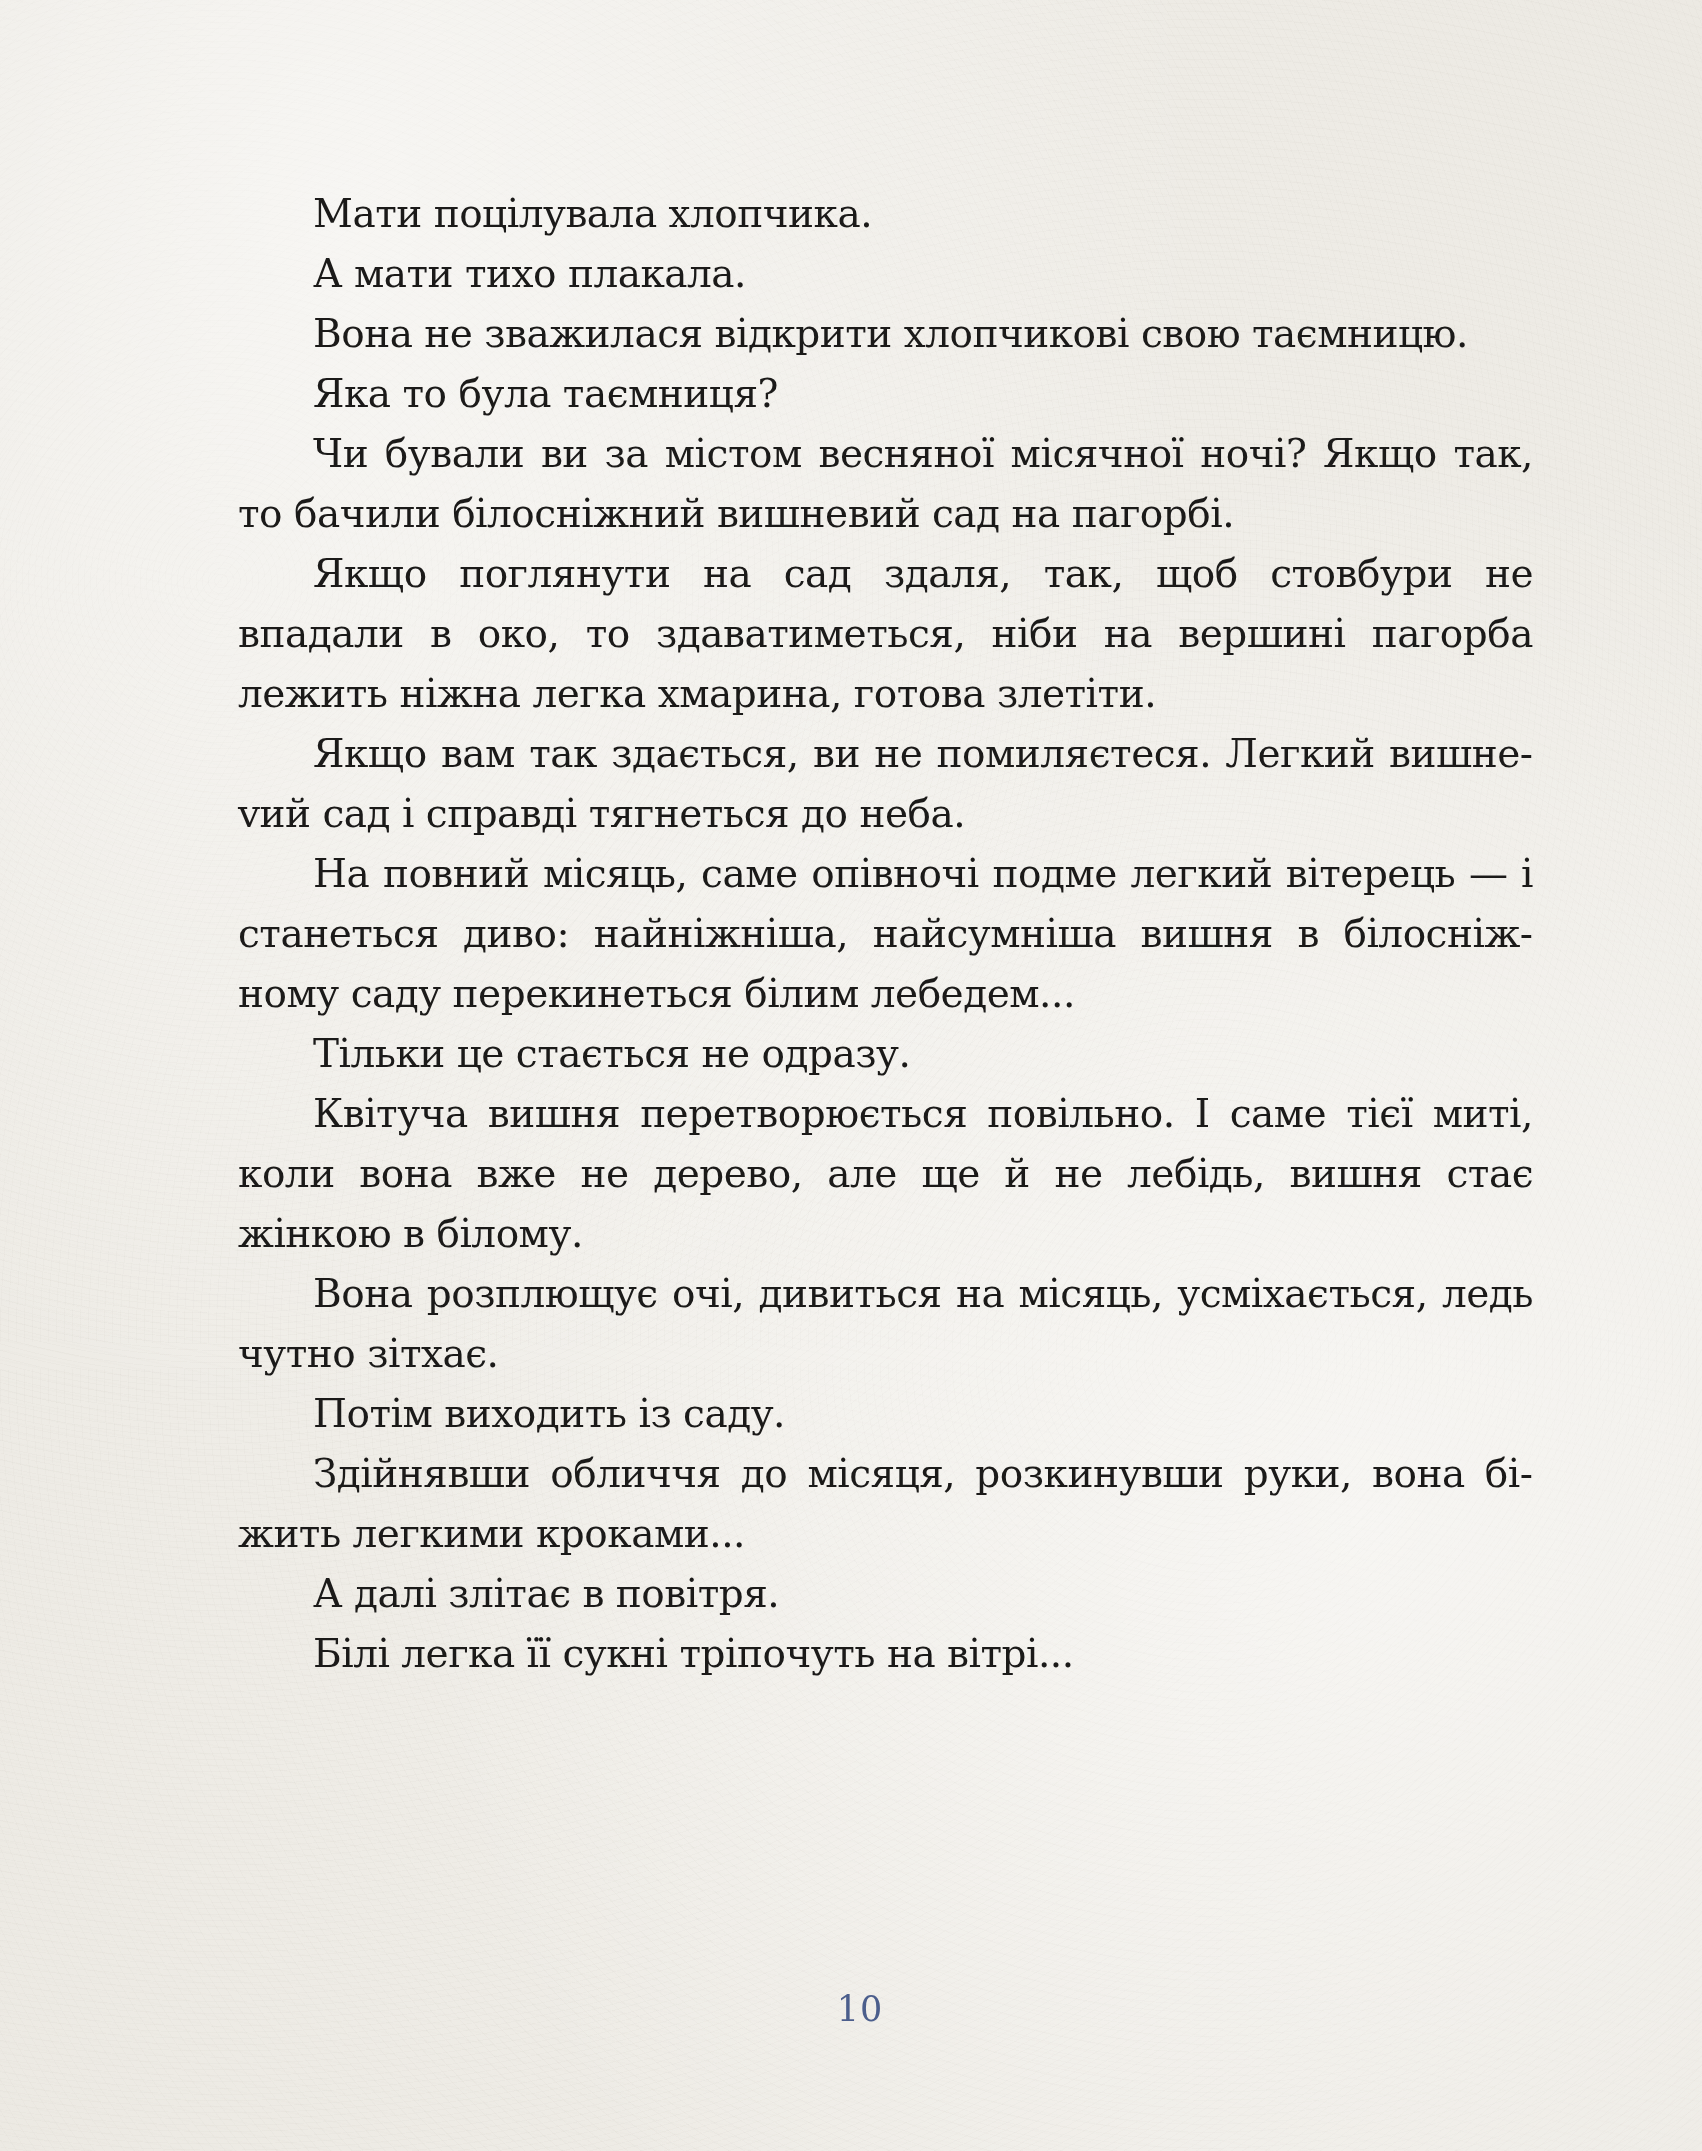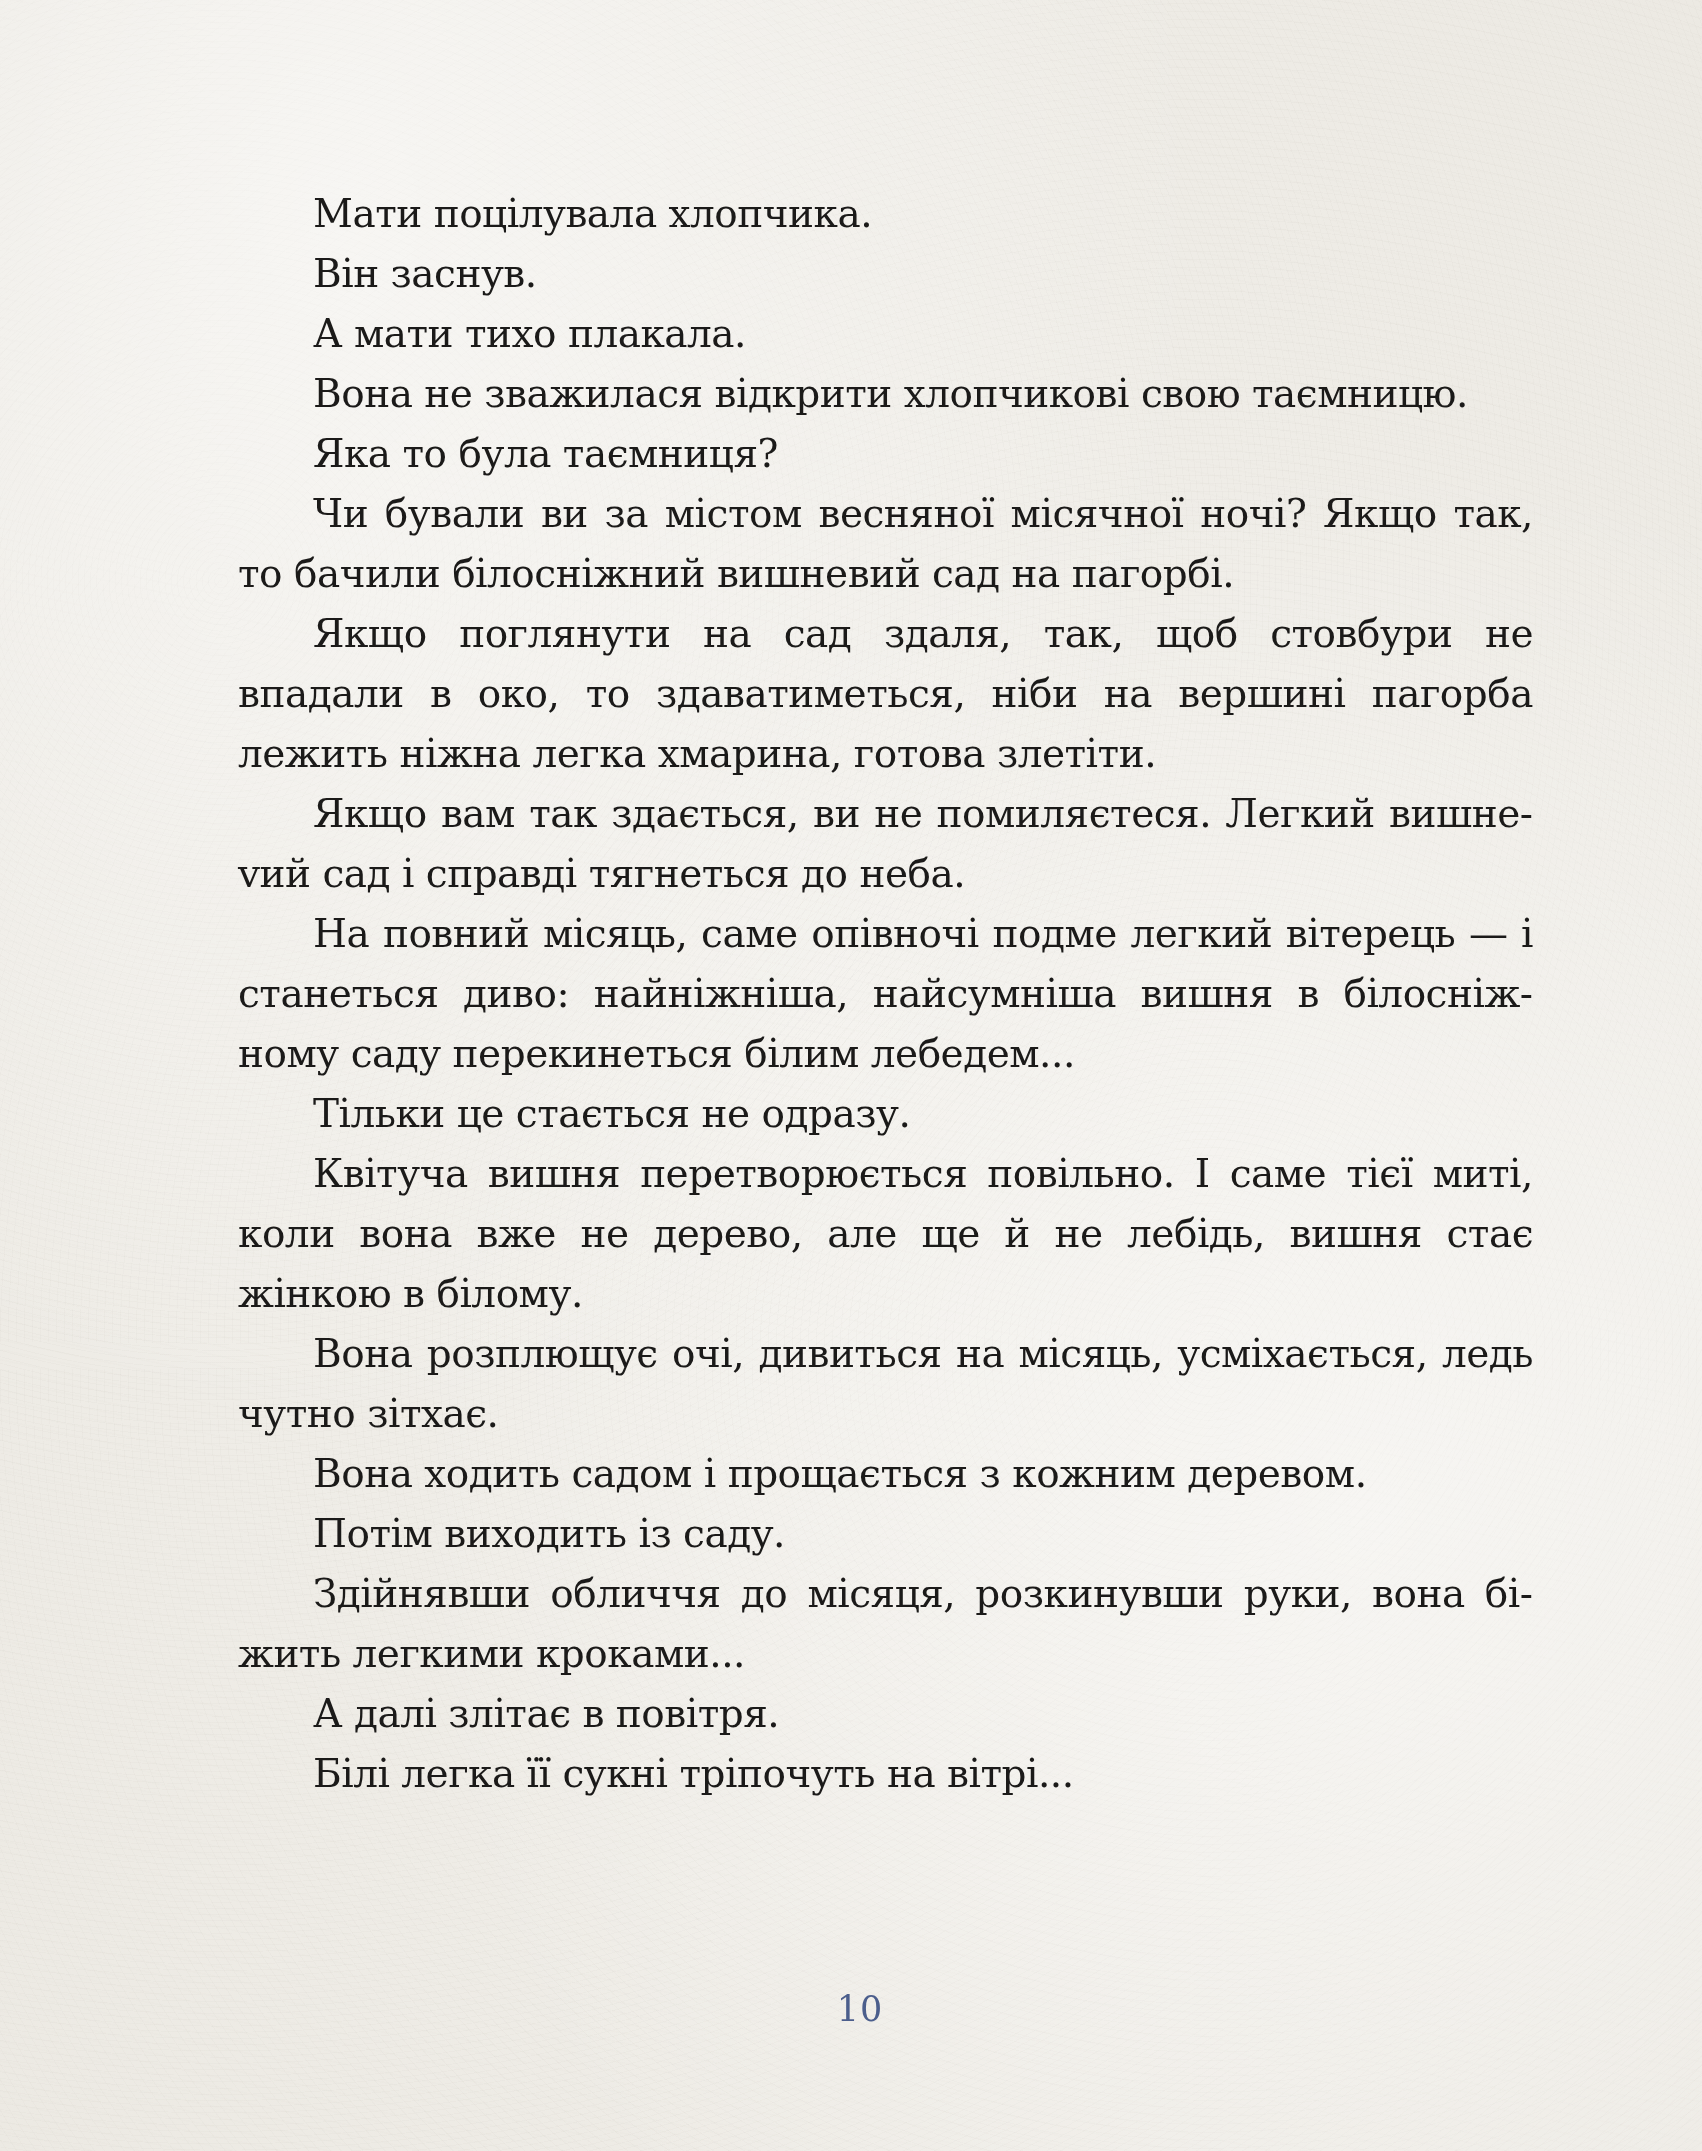--- a/index.html
+++ b/index.html
@@ -58,32 +58,30 @@
     color: #4b5e8c;
     letter-spacing: 0.9px;
   }
 </style>
 </head>
 <body>
 
 <div class="page">
   <div class="text-block">
     <p>Мати поцілувала хлопчика.</p>
-    <p>Він заснув.</p>
     <p>А мати тихо плакала.</p>
     <p>Вона не зважилася відкрити хлопчикові свою таємницю.</p>
     <p>Яка то була таємниця?</p>
     <p>Чи бували ви за містом весняної місячної ночі? Якщо так, то бачили білосніжний вишневий сад на пагорбі.</p>
     <p>Якщо поглянути на сад здаля, так, щоб стовбури не впадали в око, то здаватиметься, ніби на вершині пагорба лежить ніжна легка хмарина, готова злетіти.</p>
     <p>Якщо вам так здається, ви не помиляєтеся. Легкий вишне­vий сад і справді тягнеться до неба.</p>
     <p>На повний місяць, саме опівночі подме легкий вітерець — і станеться диво: найніжніша, найсумніша вишня в білосніж­ному саду перекинеться білим лебедем...</p>
     <p>Тільки це стається не одразу.</p>
     <p>Квітуча вишня перетворюється повільно. І саме тієї миті, коли вона вже не дерево, але ще й не лебідь, вишня стає жінкою в білому.</p>
     <p>Вона розплющує очі, дивиться на місяць, усміхається, ледь чутно зітхає.</p>
-    <p>Вона ходить садом і прощається з кожним деревом.</p>
     <p>Потім виходить із саду.</p>
     <p>Здійнявши обличчя до місяця, розкинувши руки, вона бі­жить легкими кроками...</p>
     <p>А далі злітає в повітря.</p>
     <p>Білі легка її сукні тріпочуть на вітрі...</p>
   </div>
 
   <div class="page-number">10</div>
 </div>
 
 

